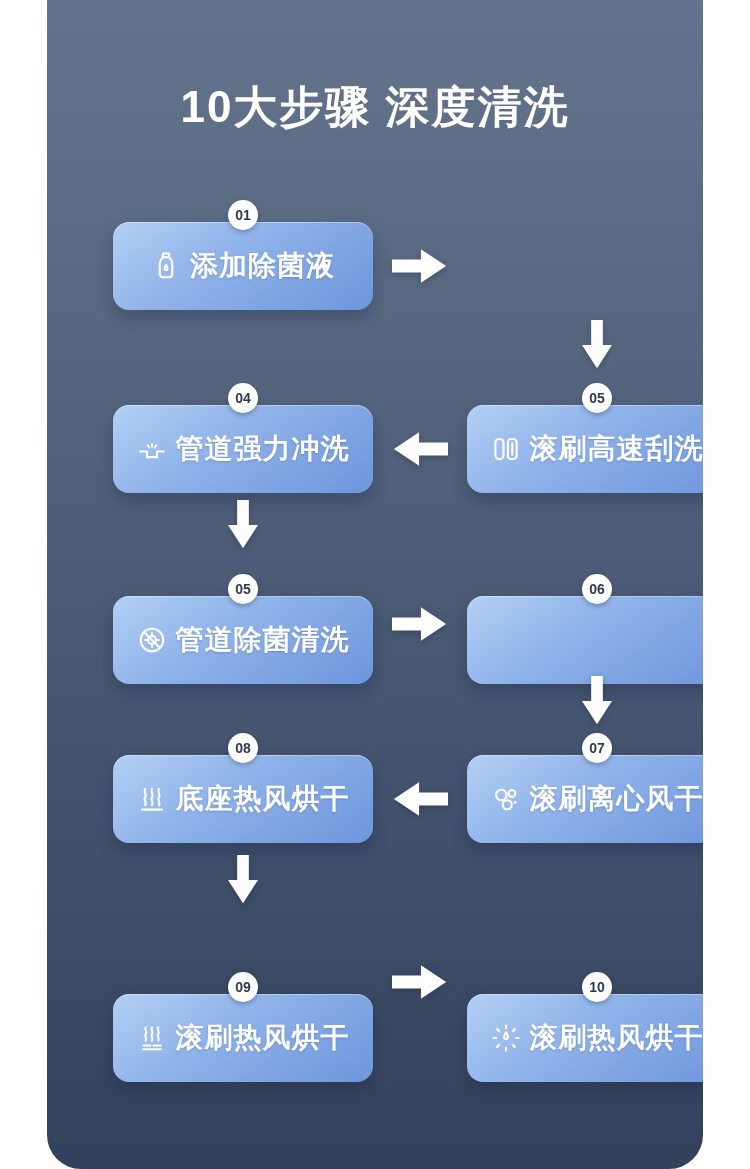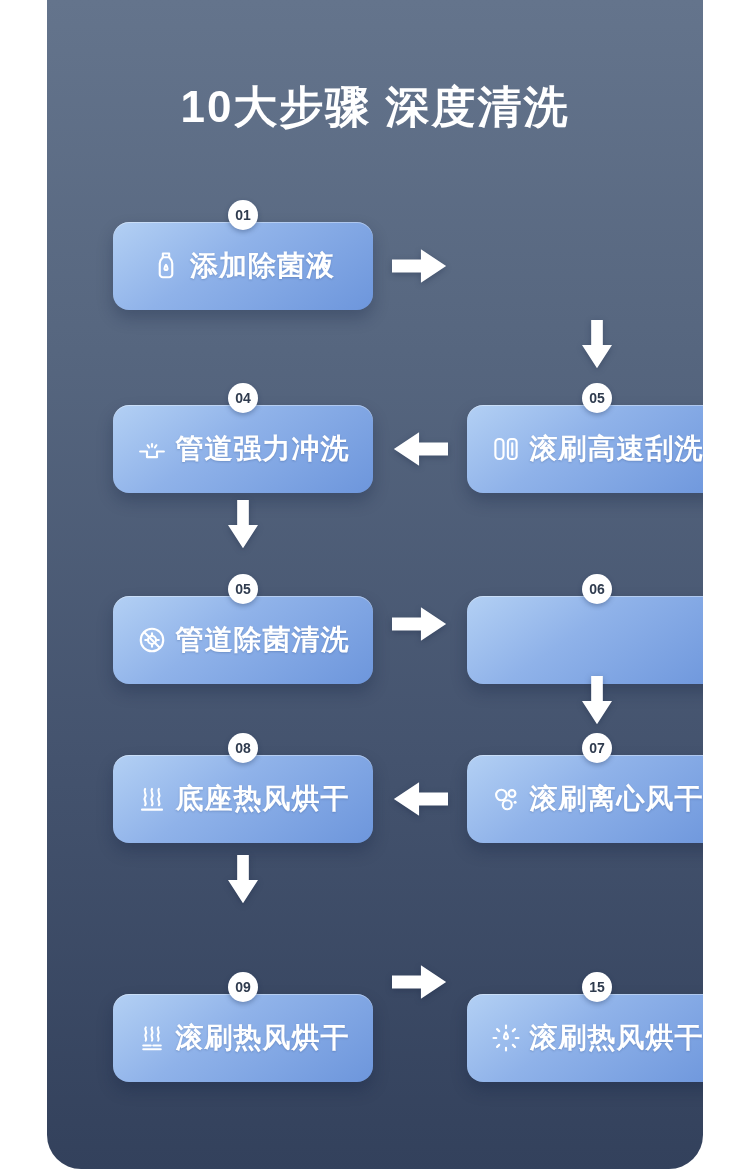--- a/index.html
+++ b/index.html
@@ -169,21 +169,21 @@
           <path d="M17 3.5c-1.5 1.8 1.5 3.5 0 5.3s1.5 3.5 0 5.3"></path>
           <path d="M5 18h6M13 18h6M5 21h14"></path>
         </svg>
       </span>
       <span class="label">滚刷热风烘干</span>
     </div>
   </div>
 
   <div class="card col-r r5">
     <div class="badge">
-        <span>15</span>
+        <span>10</span>
       </div>
     <div class="card-body">
       <span class="icon">
         <svg viewBox="0 0 24 24" fill="none" stroke="#fff" stroke-width="1.7" stroke-linecap="round" stroke-linejoin="round">
           <path d="M12 7.5c-2.1 2.7-2.1 5.2 0 5.2s2.1-2.5 0-5.2z"></path>
           <path d="M12 2v2.2M12 19.8V22M2 12h2.2M19.8 12H22M4.9 4.9l1.6 1.6M17.5 17.5l1.6 1.6M19.1 4.9l-1.6 1.6M6.5 17.5l-1.6 1.6"></path>
         </svg>
       </span>
       <span class="label">滚刷热风烘干</span>
     </div>

